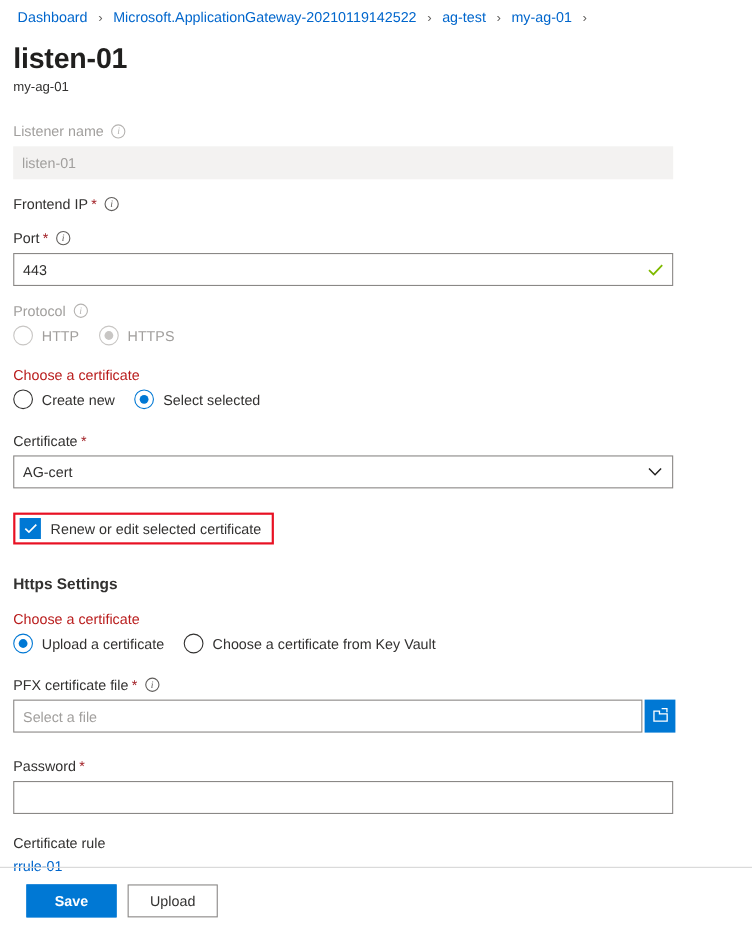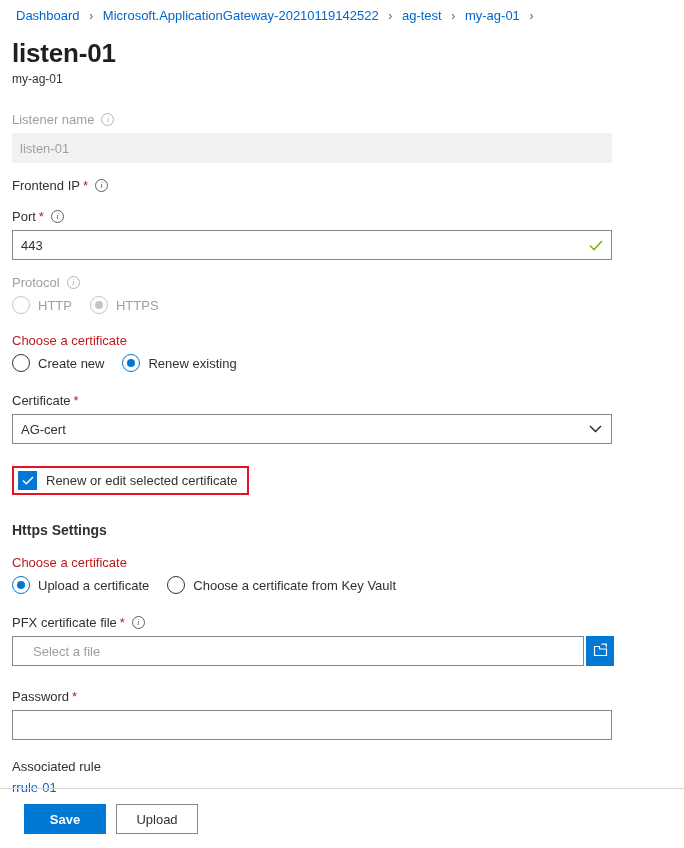--- a/index.html
+++ b/index.html
@@ -223,21 +223,21 @@
   .file-row {
     display: flex;
     align-items: center;
   }
   .file-input {
     width: 572px;
     height: 30px;
     border: 1px solid #8a8886;
     background: #fff;
     font-size: 13px;
-    padding: 0 20px;
+    padding: 0 8px;
     display: flex;
     align-items: center;
     color: #a19f9d;
   }
   .browse-btn {
     width: 28px;
     height: 30px;
     background: #0078d4;
     border: none;
     margin-left: 2px;
@@ -379,21 +379,21 @@
   
   <div class="field" style="margin-top:18px;">
     <div class="group-label">Choose a certificate</div>
     <div class="radio-row">
       <div class="radio-item">
         <span class="radio"></span>
         <span class="radio-label">Create new</span>
       </div>
       <div class="radio-item">
         <span class="radio checked"></span>
-        <span class="radio-label">Renew existing</span>
+        <span class="radio-label">Select selected</span>
       </div>
     </div>
   </div>
 
   
   <div class="field" style="margin-top:20px;">
     <div class="label">
       <span>Certificate</span>
       <span class="req">*</span>
     </div>
@@ -460,21 +460,21 @@
   <div class="field" style="margin-top:22px;">
     <div class="label">
       <span>Password</span>
       <span class="req">*</span>
     </div>
     <div class="input"></div>
   </div>
 
   
   <div class="field" style="margin-top:18px;">
-    <div class="assoc-label">Associated rule</div>
+    <div class="assoc-label">Certificate rule</div>
     <a class="assoc-link">rrule-01</a>
   </div>
 
 </div>
 
 <div class="footer-divider"></div>
 <div class="footer">
   <button class="btn btn-primary">Save</button>
   <button class="btn btn-secondary">Upload</button>
 </div>

